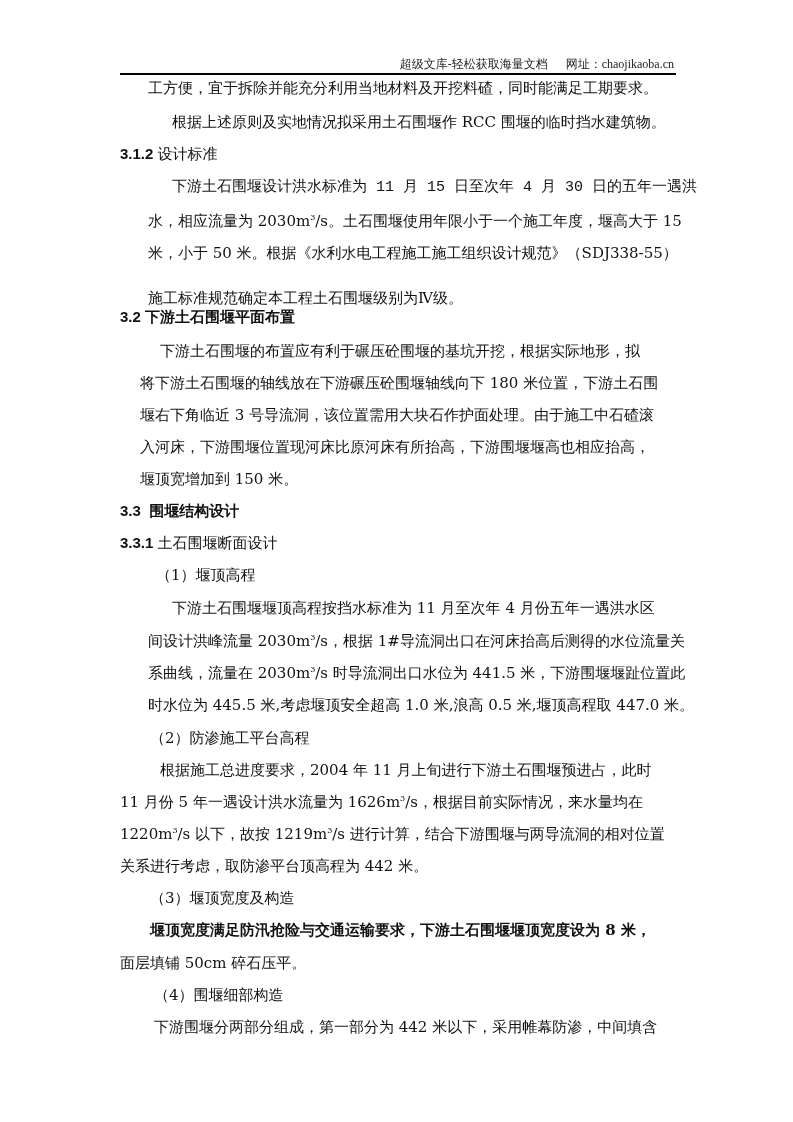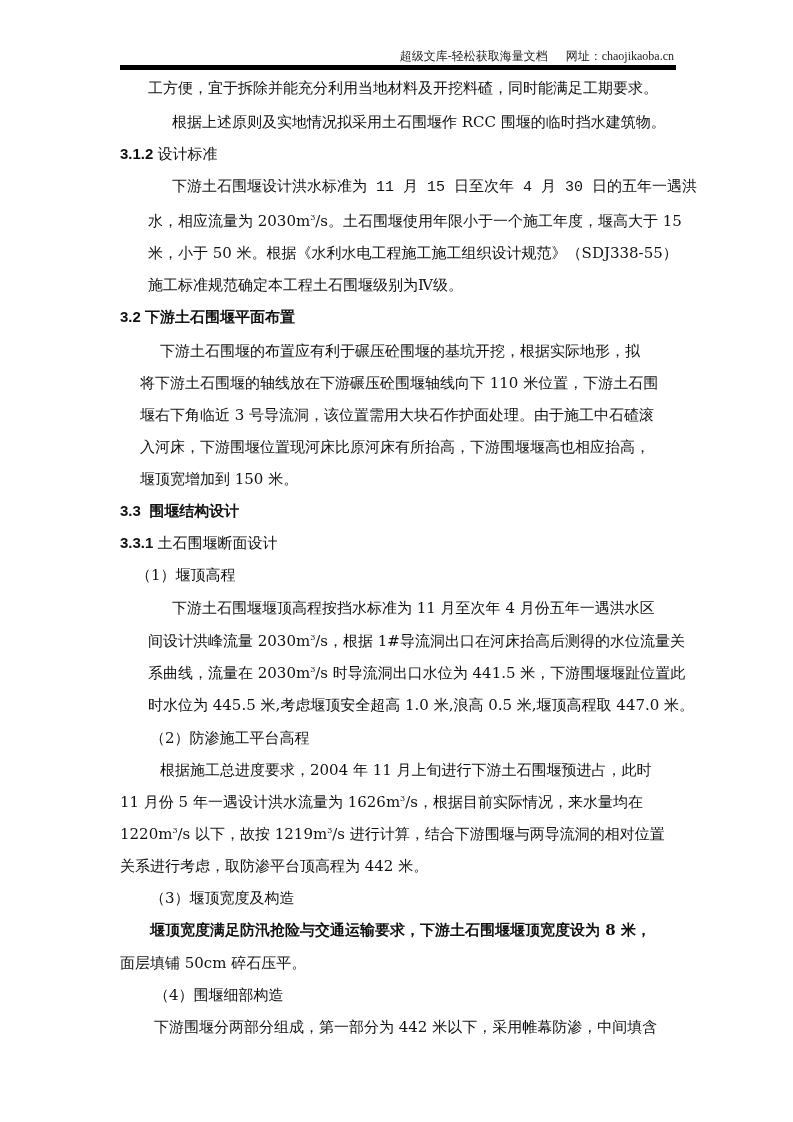--- a/index.html
+++ b/index.html
@@ -1,19 +1,19 @@
 <!DOCTYPE html>
 <html><head>
 <meta charset="utf-8">
 <style>
   html, body { margin: 0; padding: 0; background: #ffffff; }
   body { width: 793px; height: 1122px; position: relative; overflow: hidden;
          font-family: "DejaVu Serif", "Liberation Serif", serif; color: #111; }
-  .header { position: absolute; left: 120px; top: 44px; width: 556px; height: 21px;
-            border-bottom: 5px solid #000000; }
+  .header { position: absolute; left: 120px; top: 52px; width: 556px; height: 21px;
+            border-bottom: 2px solid #000000; }
   .header-text { position: absolute; right: 2px; top: 4px; font-size: 12px;
                  font-family: "Liberation Serif", "DejaVu Serif", serif; color: #222; letter-spacing: 0; white-space: nowrap; }
   .header-text .gap { display: inline-block; width: 18px; }
   .page { position: absolute; left: 120px; top: 74px; width: 556px; }
   .line { position: absolute; font-size: 15px; white-space: nowrap; line-height: 20px; }
   .h { font-family: "Liberation Sans", "DejaVu Sans", sans-serif; font-weight: bold; font-size: 15px; text-align: center; }
   .h .num { font-family: "Liberation Sans", "DejaVu Sans", sans-serif; font-weight: bold; }
   .h .t-normal { font-weight: normal; font-family: "DejaVu Sans", sans-serif; }
   sup { font-size: 8px; vertical-align: 6px; line-height: 0; }
 </style>
@@ -30,39 +30,39 @@
   <div class="line" style="left:28px; top:4px;">工方便，宜于拆除并能充分利用当地材料及开挖料碴，同时能满足工期要求。</div>
   <div class="line" style="left:52px; top:38px;">根据上述原则及实地情况拟采用土石围堰作 RCC 围堰的临时挡水建筑物。</div>
 
   <div class="line h" style="left:0px; top:70px;">
     <span class="num">3.1.2</span> <span class="t-normal">设计标准</span>
   </div>
 
   <div class="line" style="left:52px; top:104px;font-family:Liberation Mono, monospace;">下游土石围堰设计洪水标准为 11 月 15 日至次年 4 月 30 日的五年一遇洪</div>
   <div class="line" style="left:28px; top:137px;"><span>水，相应流量为 2030m</span><sup>3</sup><span>/s。土石围堰使用年限小于一个施工年度，堰高大于 15</span></div>
   <div class="line" style="left:28px; top:169px;">米，小于 50 米。根据《水利水电工程施工施工组织设计规范》（SDJ338-55）</div>
-  <div class="line" style="left:28px; top:201px;text-align:right;">施工标准规范确定本工程土石围堰级别为Ⅳ级。</div>
+  <div class="line" style="left:28px; top:214px;text-align:right;">施工标准规范确定本工程土石围堰级别为Ⅳ级。</div>
 
   <div class="line h" style="left:0px; top:233px;">
     <span class="num">3.2</span> <span>下游土石围堰平面布置</span>
   </div>
 
   <div class="line" style="left:40px; top:267px;">下游土石围堰的布置应有利于碾压砼围堰的基坑开挖，根据实际地形，拟</div>
-  <div class="line" style="left:20px; top:299px;">将下游土石围堰的轴线放在下游碾压砼围堰轴线向下 110 米位置，下游土石围</div>
+  <div class="line" style="left:20px; top:299px;">将下游土石围堰的轴线放在下游碾压砼围堰轴线向下 180 米位置，下游土石围</div>
   <div class="line" style="left:20px; top:331px;">堰右下角临近 3 号导流洞，该位置需用大块石作护面处理。由于施工中石碴滚</div>
   <div class="line" style="left:20px; top:363px;">入河床，下游围堰位置现河床比原河床有所抬高，下游围堰堰高也相应抬高，</div>
   <div class="line" style="left:20px; top:395px;">堰顶宽增加到 150 米。</div>
 
   <div class="line h" style="left:0px; top:427px;">
     <span class="num">3.3</span>&nbsp;&nbsp;<span>围堰结构设计</span>
   </div>
   <div class="line h" style="left:0px; top:459px;">
     <span class="num">3.3.1</span> <span class="t-normal">土石围堰断面设计</span>
   </div>
-  <div class="line" style="left:16px; top:491px;">（1）堰顶高程</div>
+  <div class="line" style="left:36px; top:491px;">（1）堰顶高程</div>
 
   <div class="line" style="left:52px; top:524px;">下游土石围堰堰顶高程按挡水标准为 11 月至次年 4 月份五年一遇洪水区</div>
   <div class="line" style="left:28px; top:557px;text-align:right;"><span>间设计洪峰流量 2030m</span><sup>3</sup><span>/s，根据 1#导流洞出口在河床抬高后测得的水位流量关</span></div>
   <div class="line" style="left:28px; top:589px;"><span>系曲线，流量在 2030m</span><sup>3</sup><span>/s 时导流洞出口水位为 441.5 米，下游围堰堰趾位置此</span></div>
   <div class="line" style="left:28px; top:621px;">时水位为 445.5 米,考虑堰顶安全超高 1.0 米,浪高 0.5 米,堰顶高程取 447.0 米。</div>
 
   <div class="line" style="left:30px; top:654px;">（2）防渗施工平台高程</div>
   <div class="line" style="left:40px; top:686px;">根据施工总进度要求，2004 年 11 月上旬进行下游土石围堰预进占，此时</div>
   <div class="line" style="left:0px; top:718px;"><span>11 月份 5 年一遇设计洪水流量为 1626m</span><sup>3</sup><span>/s，根据目前实际情况，来水量均在</span></div>
   <div class="line" style="left:0px; top:750px;"><span>1220m</span><sup>3</sup><span>/s 以下，故按 1219m</span><sup>3</sup><span>/s 进行计算，结合下游围堰与两导流洞的相对位置</span></div>

